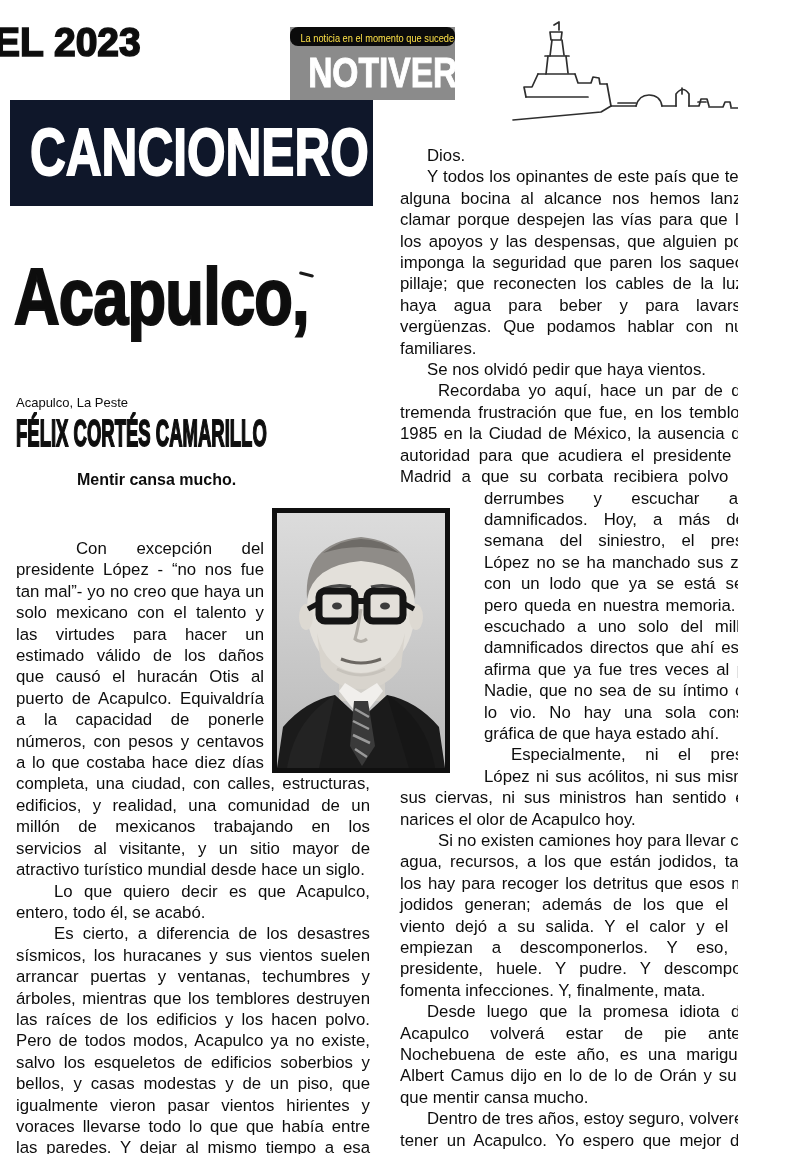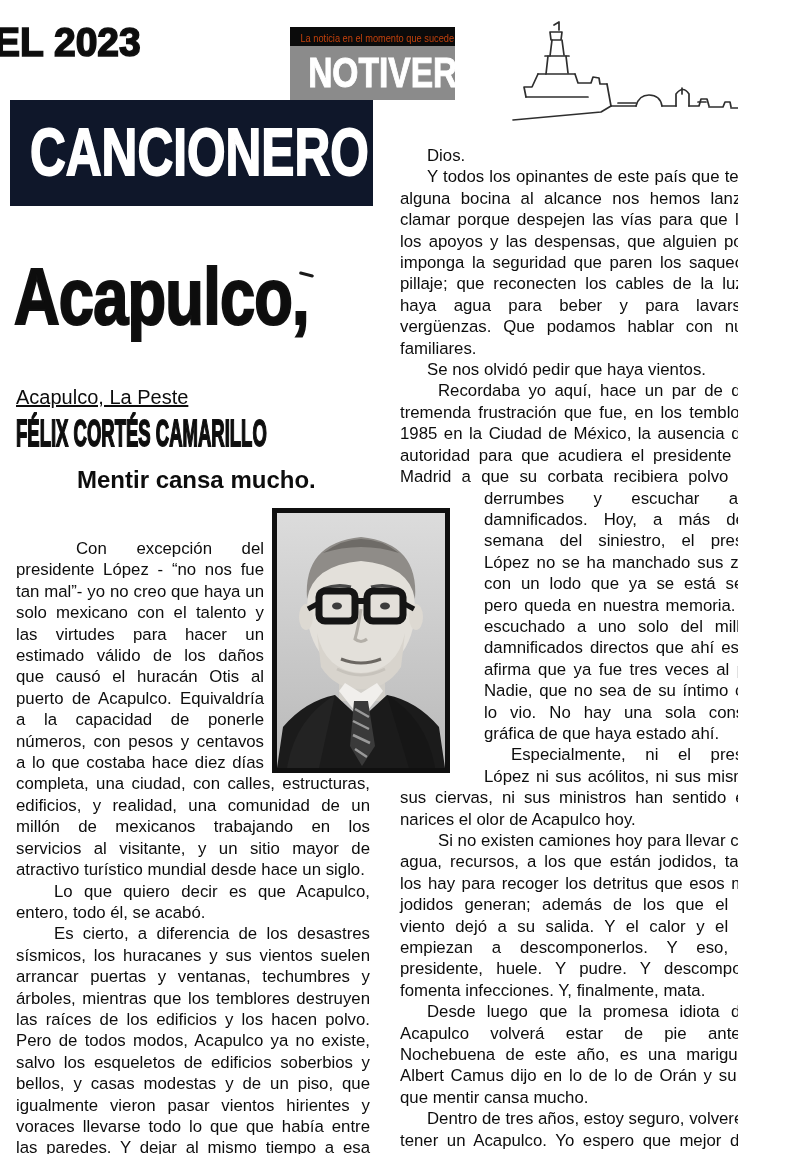--- a/index.html
+++ b/index.html
@@ -4,22 +4,22 @@
 <style>
   html,body{margin:0;padding:0;background:#ffffff;}
   .page{position:relative;width:738px;height:1154px;background:#fff;overflow:hidden;
         font-family:"Liberation Sans", sans-serif;color:#0d0d0d;}
 
   
   .masthead-year{position:absolute;left:-6px;top:20px;font-size:39px;font-weight:bold;
         letter-spacing:0px;-webkit-text-stroke:1.6px #111;transform:scaleY(1.02);
         transform-origin:left top;white-space:nowrap;}
   .logo{position:absolute;left:290px;top:27px;width:165px;height:73px;background:#8b8b8b;}
-  .logo-tagline{background:#0b0b0b;color:#c2410c;height:19px;line-height:19px;text-align:left;
-        overflow:hidden;white-space:nowrap;}
+  .logo-tagline{background:#0b0b0b;color:#fde047;height:19px;line-height:19px;text-align:left;
+        overflow:hidden;white-space:nowrap;border-radius:8px;}
   .logo-tagline span{display:inline-block;font-size:10.5px;transform:scaleX(0.88);
         transform-origin:center;letter-spacing:0px;}
   .logo-name{color:#fff;font-weight:bold;font-size:43px;line-height:52px;text-align:center;
         transform:scaleX(0.78);transform-origin:center top;-webkit-text-stroke:1px #fff;
         white-space:nowrap;}
   .sketch{position:absolute;left:498px;top:20px;width:296px;height:112px;}
 
   
   .banner{position:absolute;left:10px;top:100px;width:363px;height:106px;background:#0f172a;}
   .banner-text{color:#fff;font-weight:bold;font-size:67px;line-height:104px;padding-left:27px;
@@ -27,25 +27,25 @@
         white-space:nowrap;}
 
   .stray-mark{position:absolute;left:299px;top:273px;width:15px;height:3px;background:#1a1a1a;
         transform:rotate(14deg);border-radius:2px;}
 
   
   .col-left{position:absolute;left:16px;top:268px;width:354px;}
   .headline{position:absolute;left:-2px;top:-14px;font-size:79px;font-weight:bold;line-height:86px;
         letter-spacing:-1px;transform:scaleX(0.80);transform-origin:left top;
         -webkit-text-stroke:2.2px #111;white-space:nowrap;}
-  .subtitle{position:absolute;left:0;top:118px;font-size:20px;text-decoration:underline;}
+  .subtitle{position:absolute;left:0;top:127px;font-size:13px;}
   .author{position:absolute;left:0;top:147px;font-size:37px;font-weight:bold;line-height:38px;
         transform:scaleX(0.50);transform-origin:left top;-webkit-text-stroke:1.8px #111;
         white-space:nowrap;}
-  .epigraph{position:absolute;left:0;top:203px;font-weight:bold;font-size:24px;line-height:18px;}
+  .epigraph{position:absolute;left:0;top:203px;font-weight:bold;font-size:16px;line-height:18px;}
   .epigraph .l1{margin-left:61px;}
   .epigraph .l3{margin-left:7px;}
   .body-left{position:absolute;left:0;top:270px;width:354px;font-size:16.8px;line-height:21.4px;
         text-align:justify;}
   .wrapfloat-right{float:right;width:106px;height:234px;}
   .body-left p{margin:0;}
   .ind60{text-indent:60px;} .ind38{text-indent:38px;} .ind27{text-indent:27px;}
 
   
   .photo{position:absolute;left:272px;top:508px;width:178px;height:265px;border:5px solid #101010;

